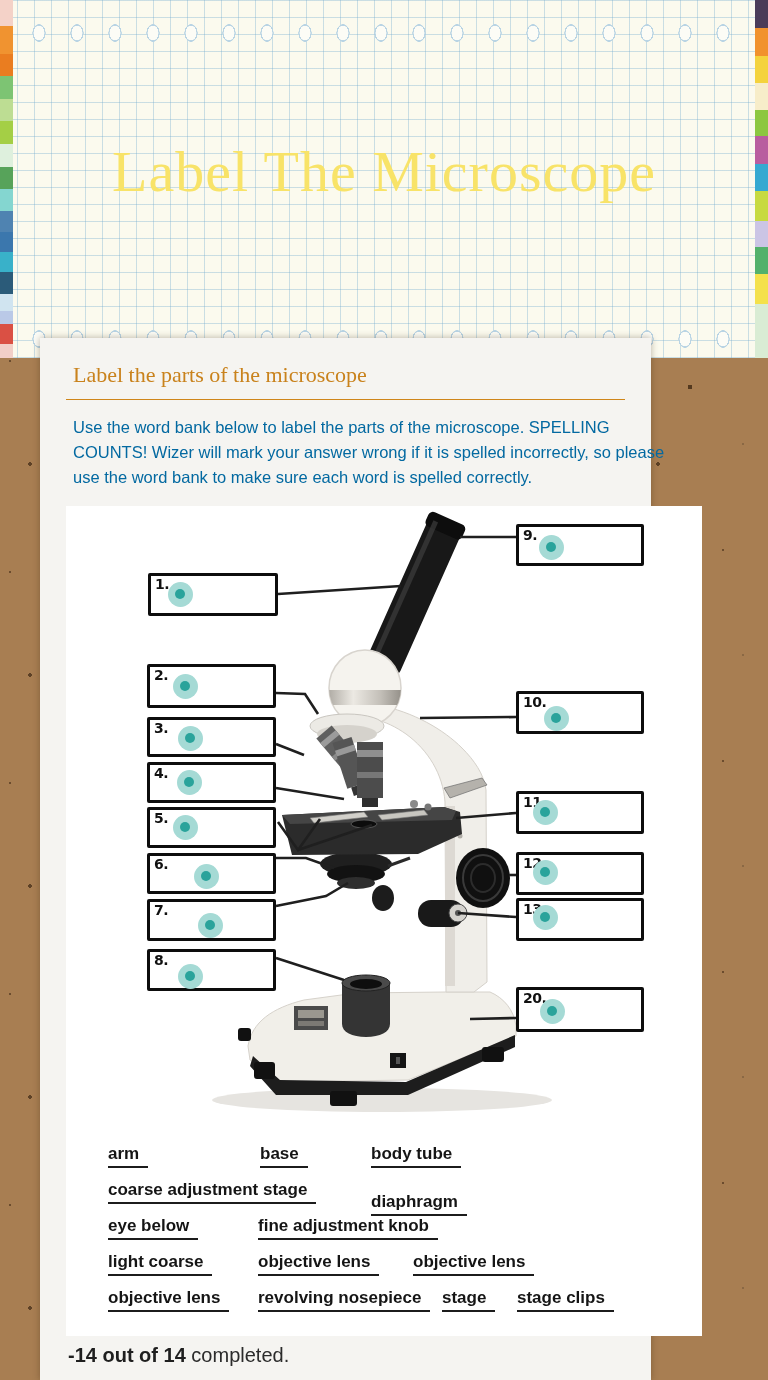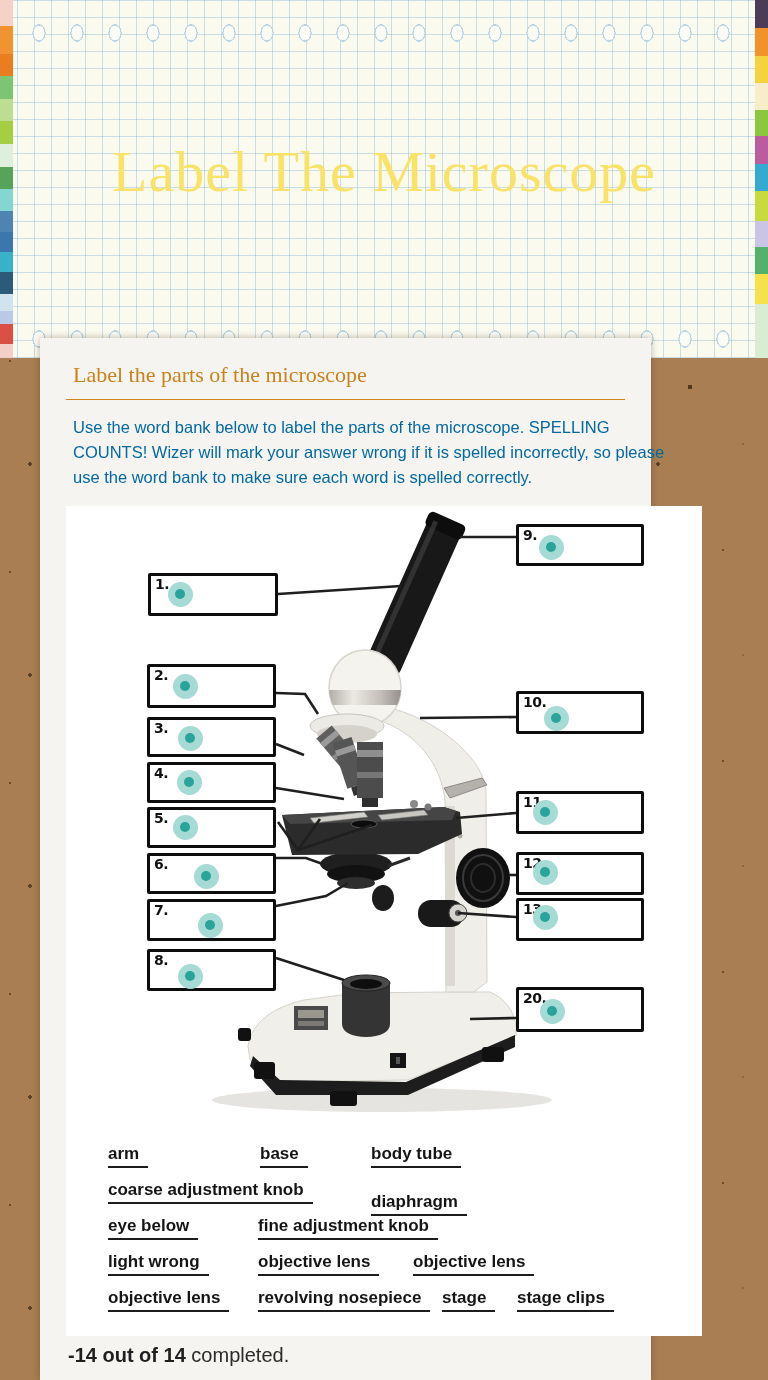--- a/index.html
+++ b/index.html
@@ -282,25 +282,25 @@
         <div class="lbox b14">
           <span class="num">20.</span>
           <span class="dot"></span>
           </div>
       </div>
 
       <div class="wordbank">
         <span class="wb wb-0">arm</span>
         <span class="wb wb-1">base</span>
         <span class="wb wb-2">body tube</span>
-        <span class="wb wb-3">coarse adjustment knob</span>
+        <span class="wb wb-3">coarse adjustment stage</span>
         <span class="wb wb-4">diaphragm</span>
         <span class="wb wb-5">eye below</span>
         <span class="wb wb-6">fine adjustment knob</span>
-        <span class="wb wb-7">light wrong</span>
+        <span class="wb wb-7">light coarse</span>
         <span class="wb wb-8">objective lens</span>
         <span class="wb wb-9">objective lens</span>
         <span class="wb wb-10">objective lens</span>
         <span class="wb wb-11">revolving nosepiece</span>
         <span class="wb wb-12">stage</span>
         <span class="wb wb-13">stage clips</span>
       </div>
     </figure>
 
     <p class="status"><b>-14 out of 14</b> <span>completed.</span></p>

